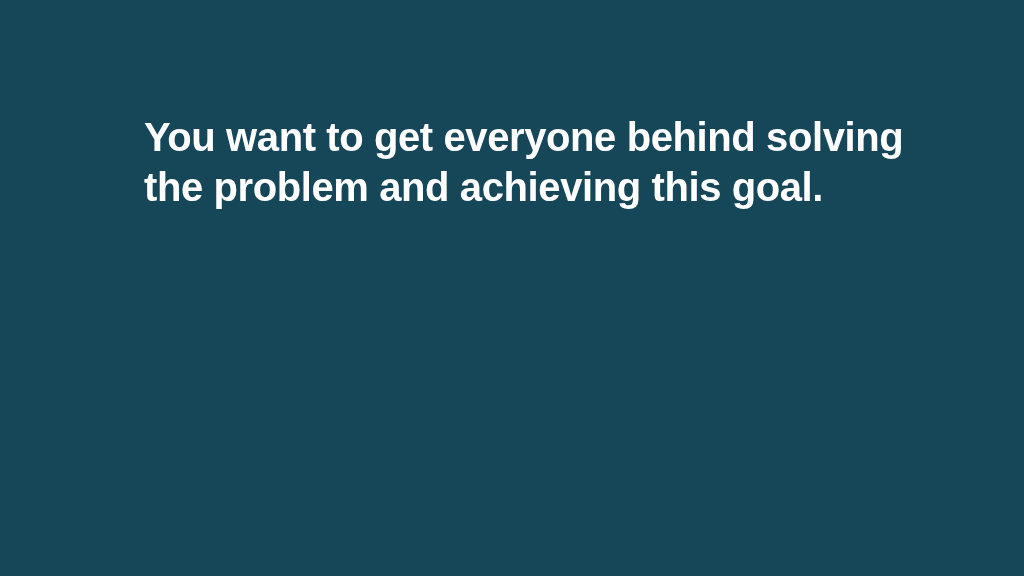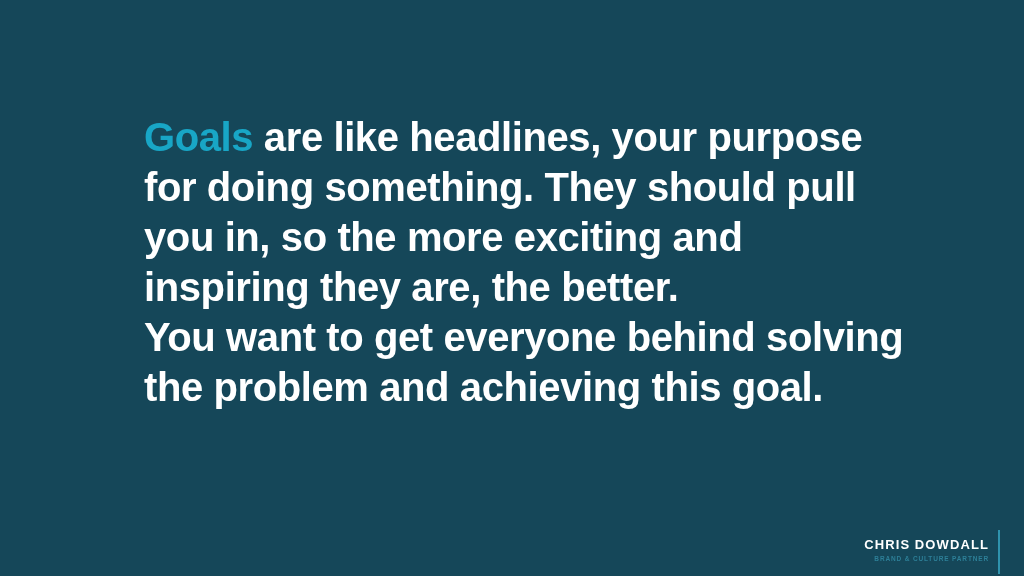--- a/index.html
+++ b/index.html
@@ -91,26 +91,18 @@
     background: #2f93ad;
     flex: 0 0 auto;
   }
 </style>
 </head>
 <body>
 
 <div class="slide">
 
   <div class="body-copy">
-    <p class="para"><span class="accent-word">Goals</span><span> are like headlines, your purpose for doing something. They should pull you in, so the more exciting and inspiring they are, the better.</span></p>
 
     <p class="para para-2">You want to get everyone behind solving the problem and achieving this goal.</p>
   </div>
 
-  <div class="logo-lockup">
-    <div class="logo-text-block">
-      <div class="logo-name">CHRIS DOWDALL</div>
-      <div class="logo-tagline">BRAND &amp; CULTURE PARTNER</div>
-    </div>
-    <div class="logo-rule"></div>
-  </div>
 
 </div>
 
 </body></html>

